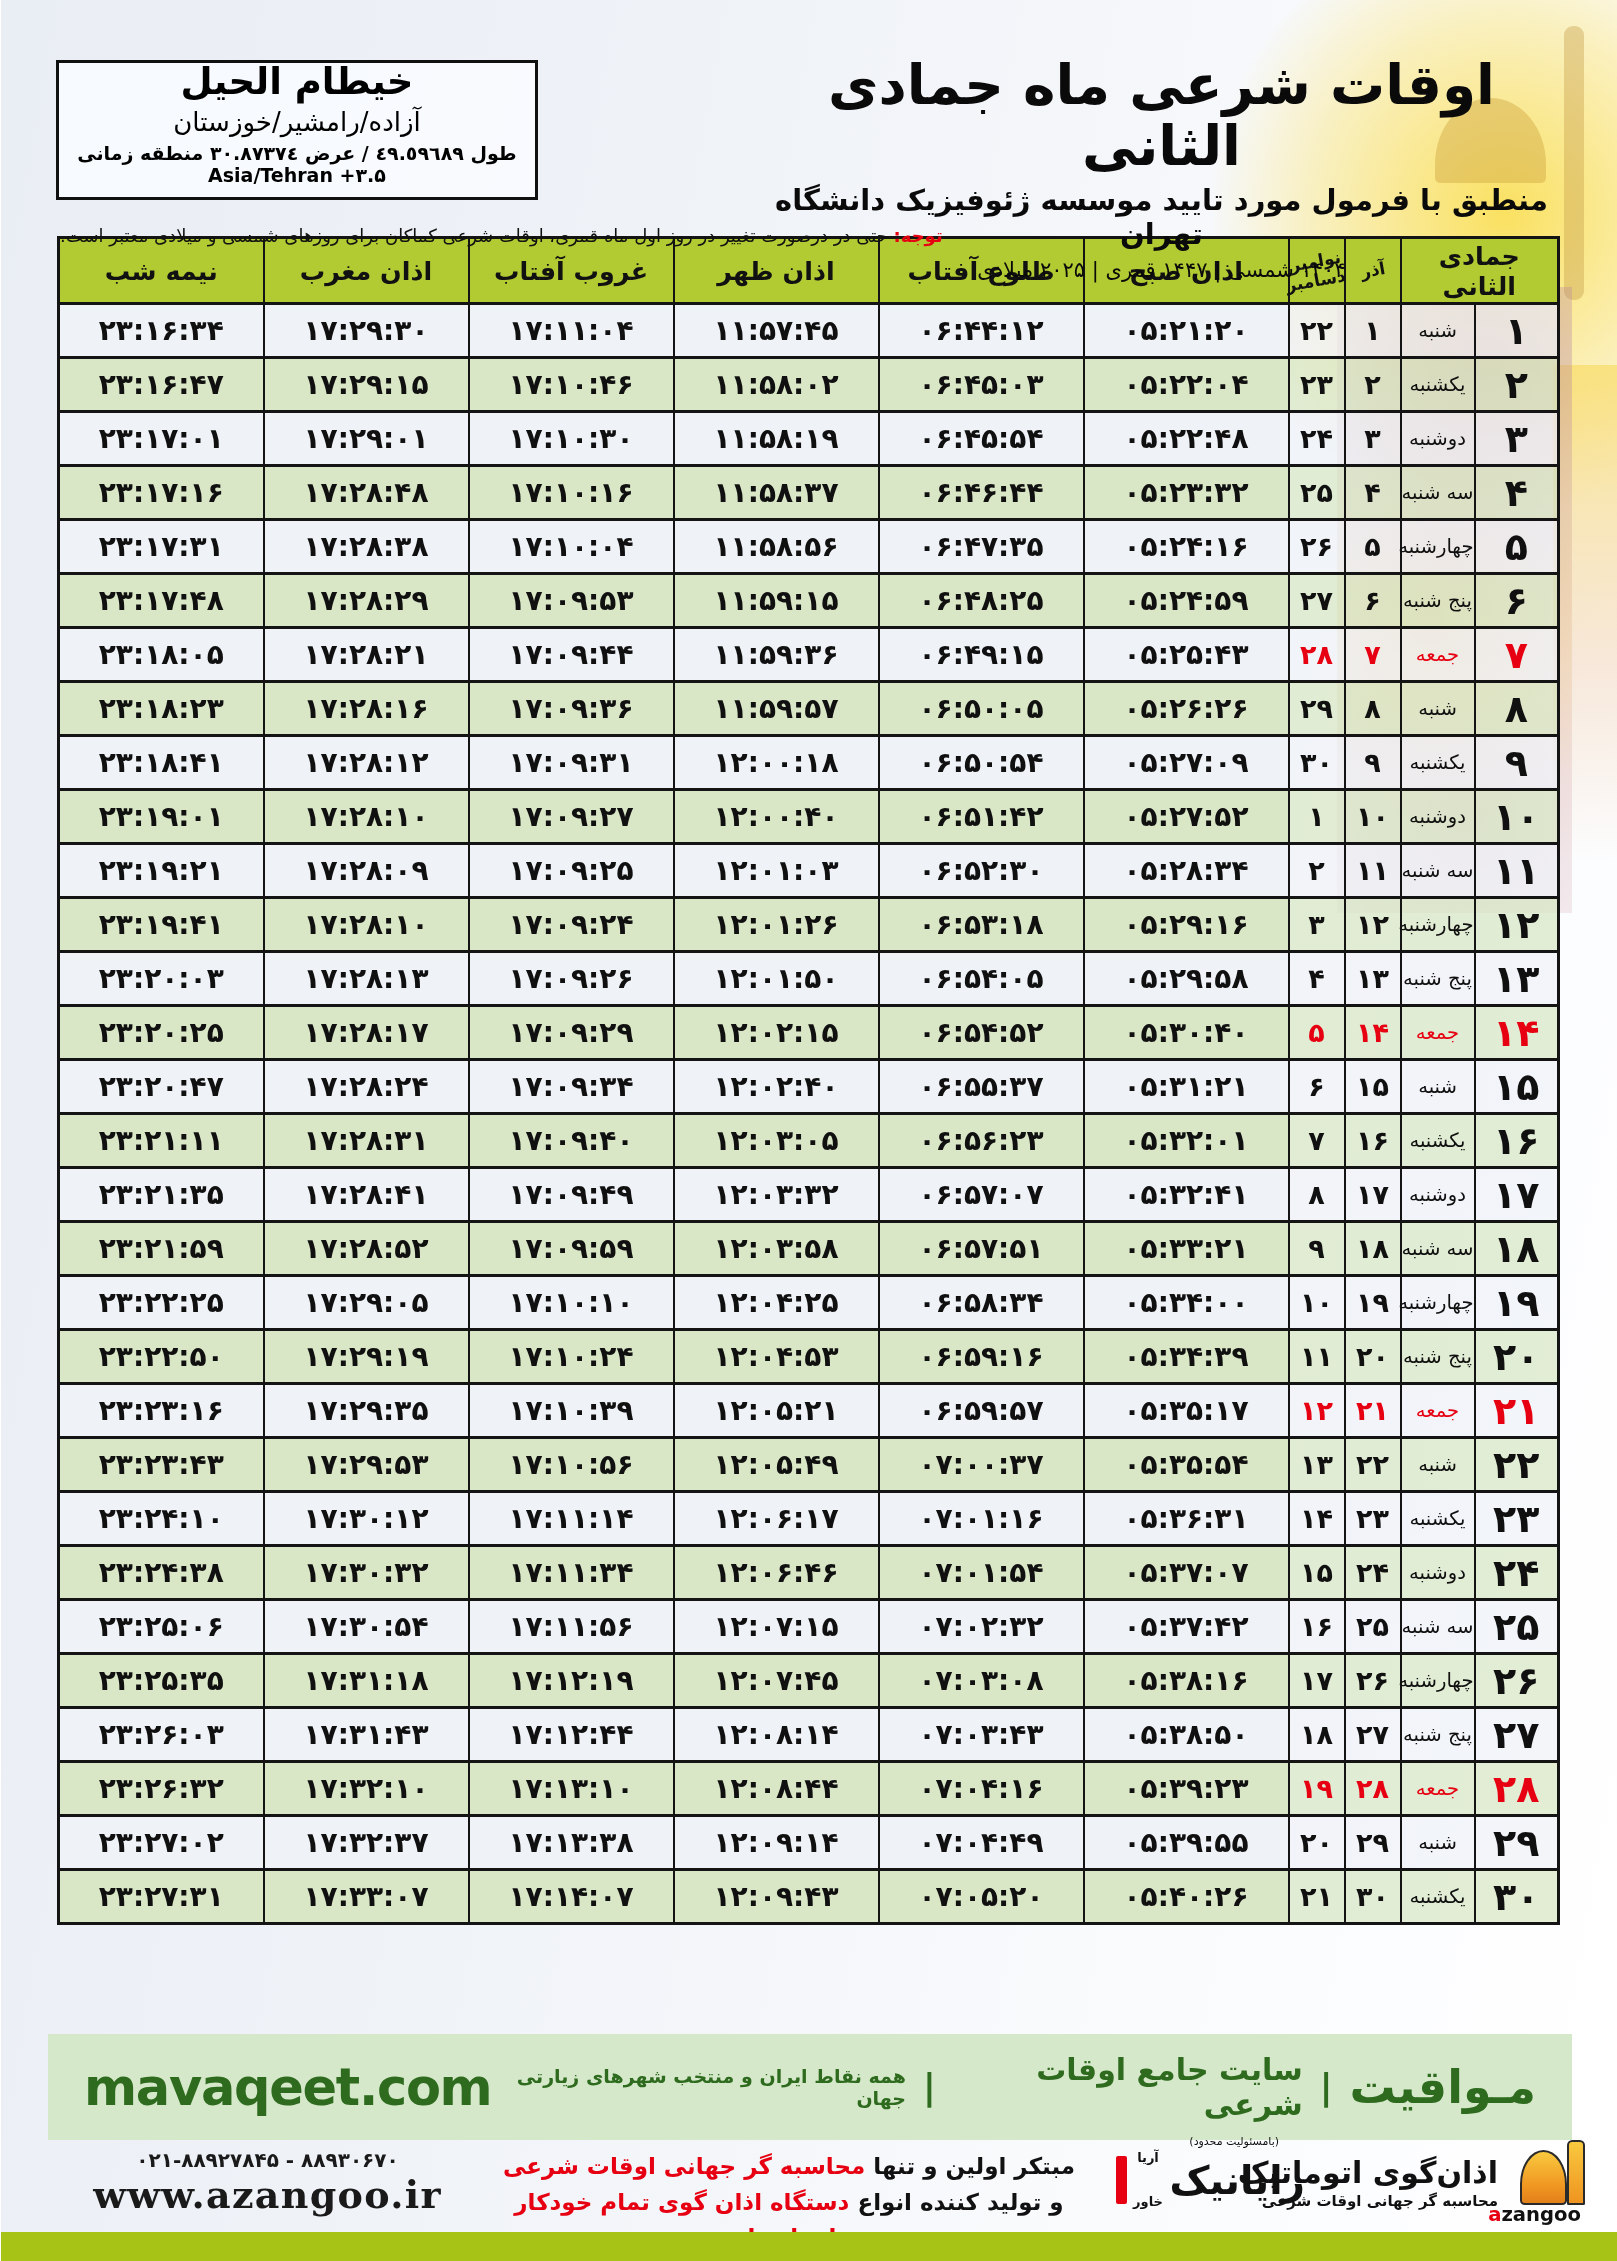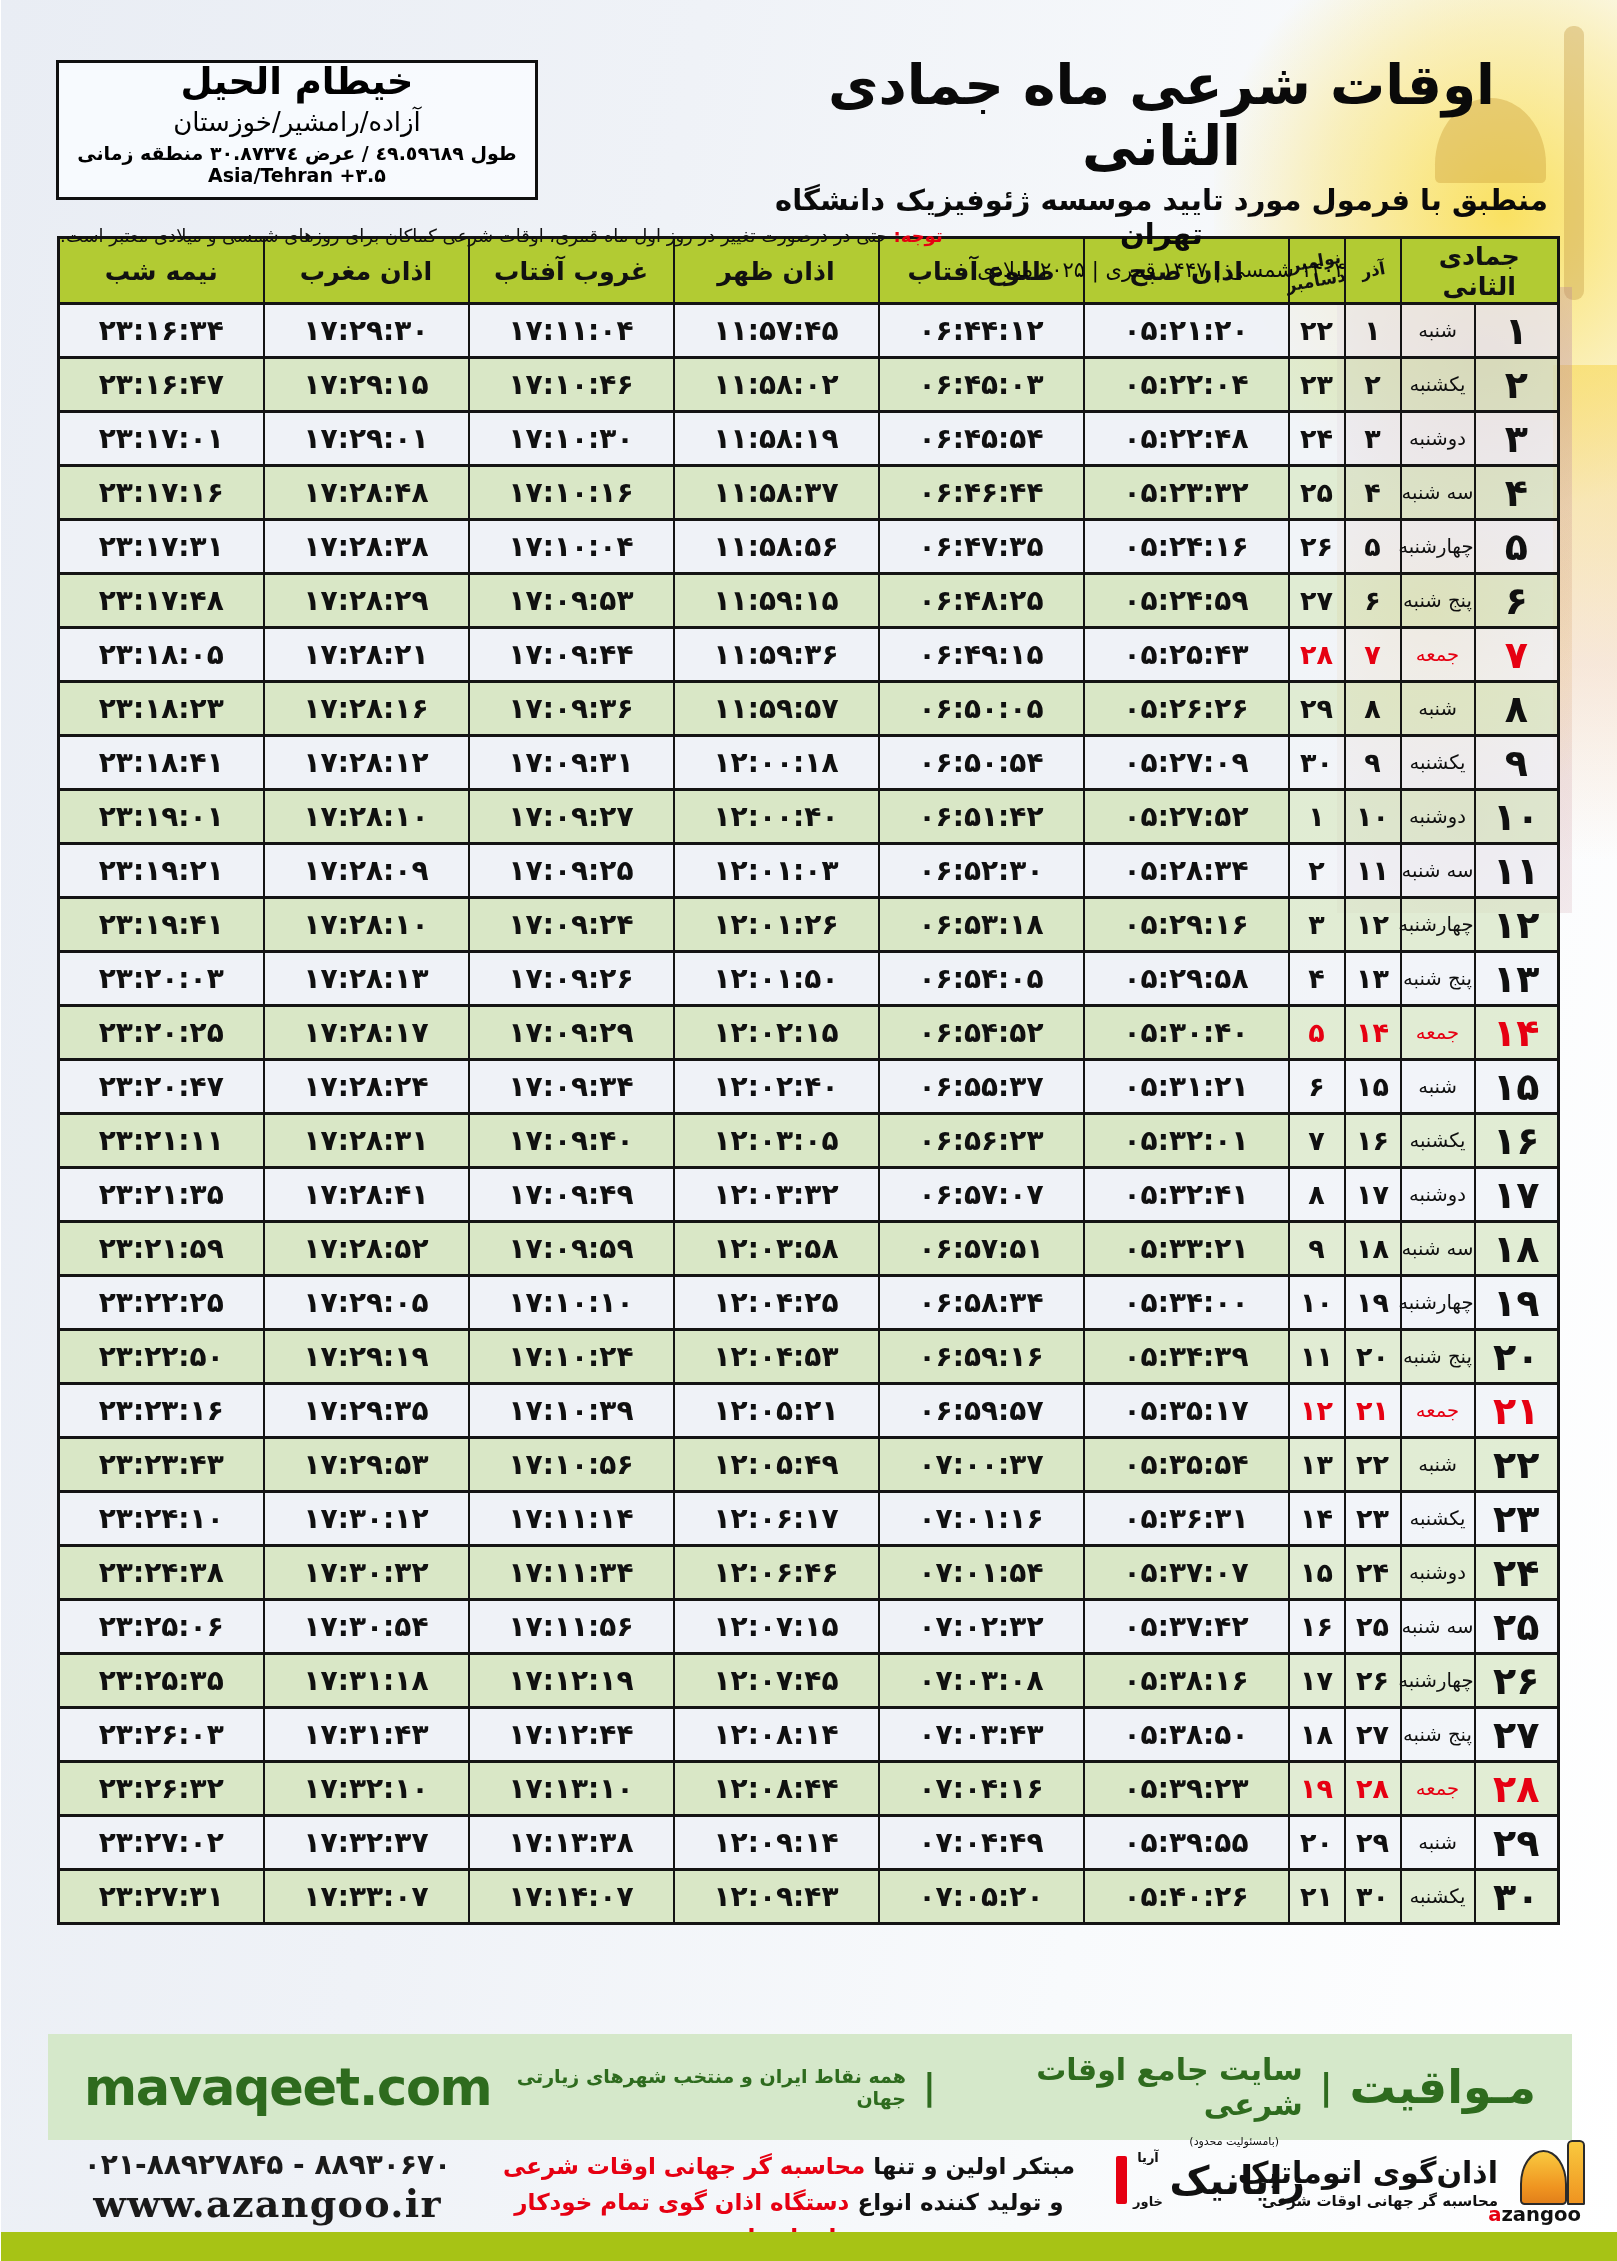--- a/index.html
+++ b/index.html
@@ -64,21 +64,21 @@
   .mv-right{display:flex;align-items:center;gap:17px;color:#2e6b1e;direction:rtl;}
   .mv-brand{font-size:46px;font-weight:bold;}
   .mv-sep{font-size:35px;font-weight:bold;}
   .mv-t1{font-size:30px;font-weight:bold;}
   .mv-t2{font-size:19px;font-weight:bold;}
   .mv-url{font-size:51px;font-weight:bold;color:#2e6b1e;direction:ltr;letter-spacing:-1.3px;}
 
   
   .bottom-strip{position:absolute;top:2144px;left:0;width:1618px;height:90px;z-index:2;}
   .phones{position:absolute;left:72px;top:3.9px;width:391px;text-align:center;color:#1a1a1a;}
-  .phone-line{font-size:28px;font-weight:bold;direction:ltr;}
+  .phone-line{font-size:20px;font-weight:bold;direction:ltr;}
   .site-line{font-size:38px;font-weight:bold;font-family:"DejaVu Serif",serif;direction:ltr;letter-spacing:1.3px;}
   .slogan{position:absolute;left:502px;top:5.2px;width:574px;text-align:center;direction:rtl;
      font-size:23px;font-weight:bold;color:#111;line-height:1.55;}
   .slogan .red{color:#e60012;}
   .rayanik{position:absolute;left:1109px;top:6.5px;width:196px;display:flex;align-items:center;flex-direction:row;gap:6.5px;direction:rtl;}
   .ray-name{font-size:39px;font-weight:bold;color:#111;}
   .ray-side{display:flex;flex-direction:column;font-size:13px;font-weight:bold;color:#111;line-height:1.15;text-align:center;gap:30px;}
   .ray-bar{width:10.4px;height:48px;background:#e60012;border-radius:2px;}
   .ray-top{position:absolute;top:-15.7px;right:26px;font-size:11px;color:#111;}
   .azangoo{position:absolute;left:1324px;top:0;width:261px;display:flex;flex-direction:row;gap:9px;align-items:center;direction:rtl;}

